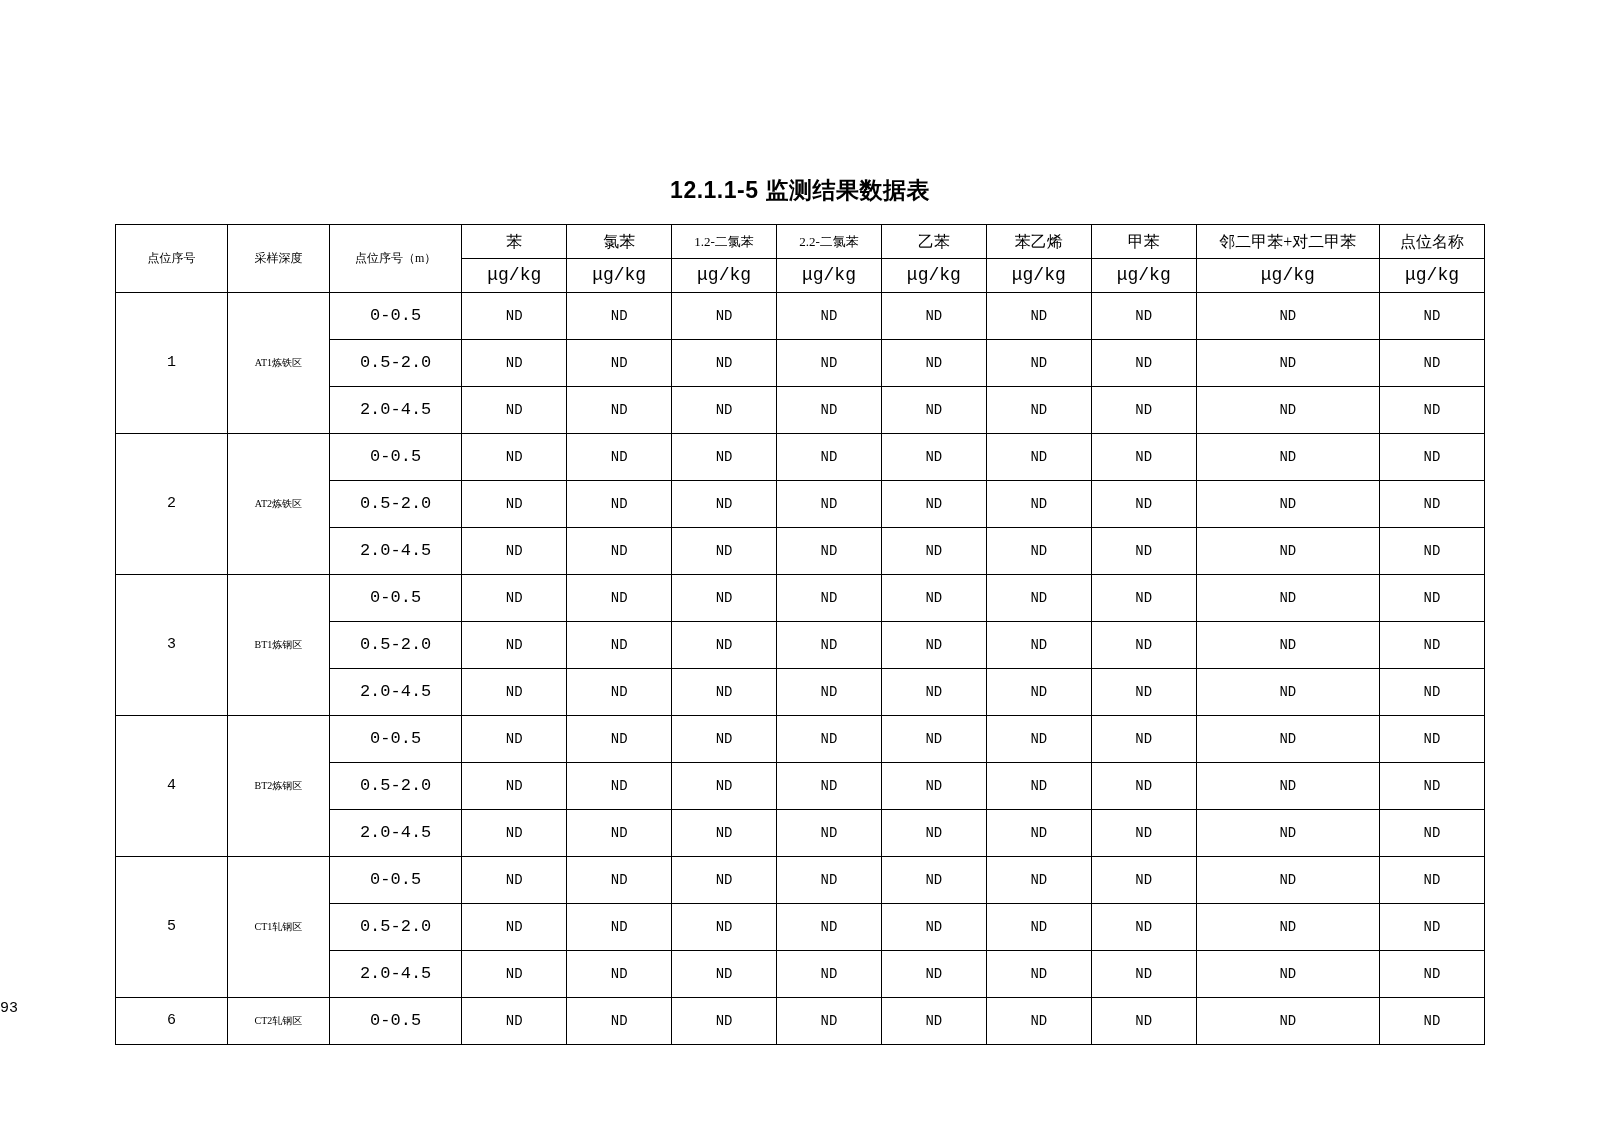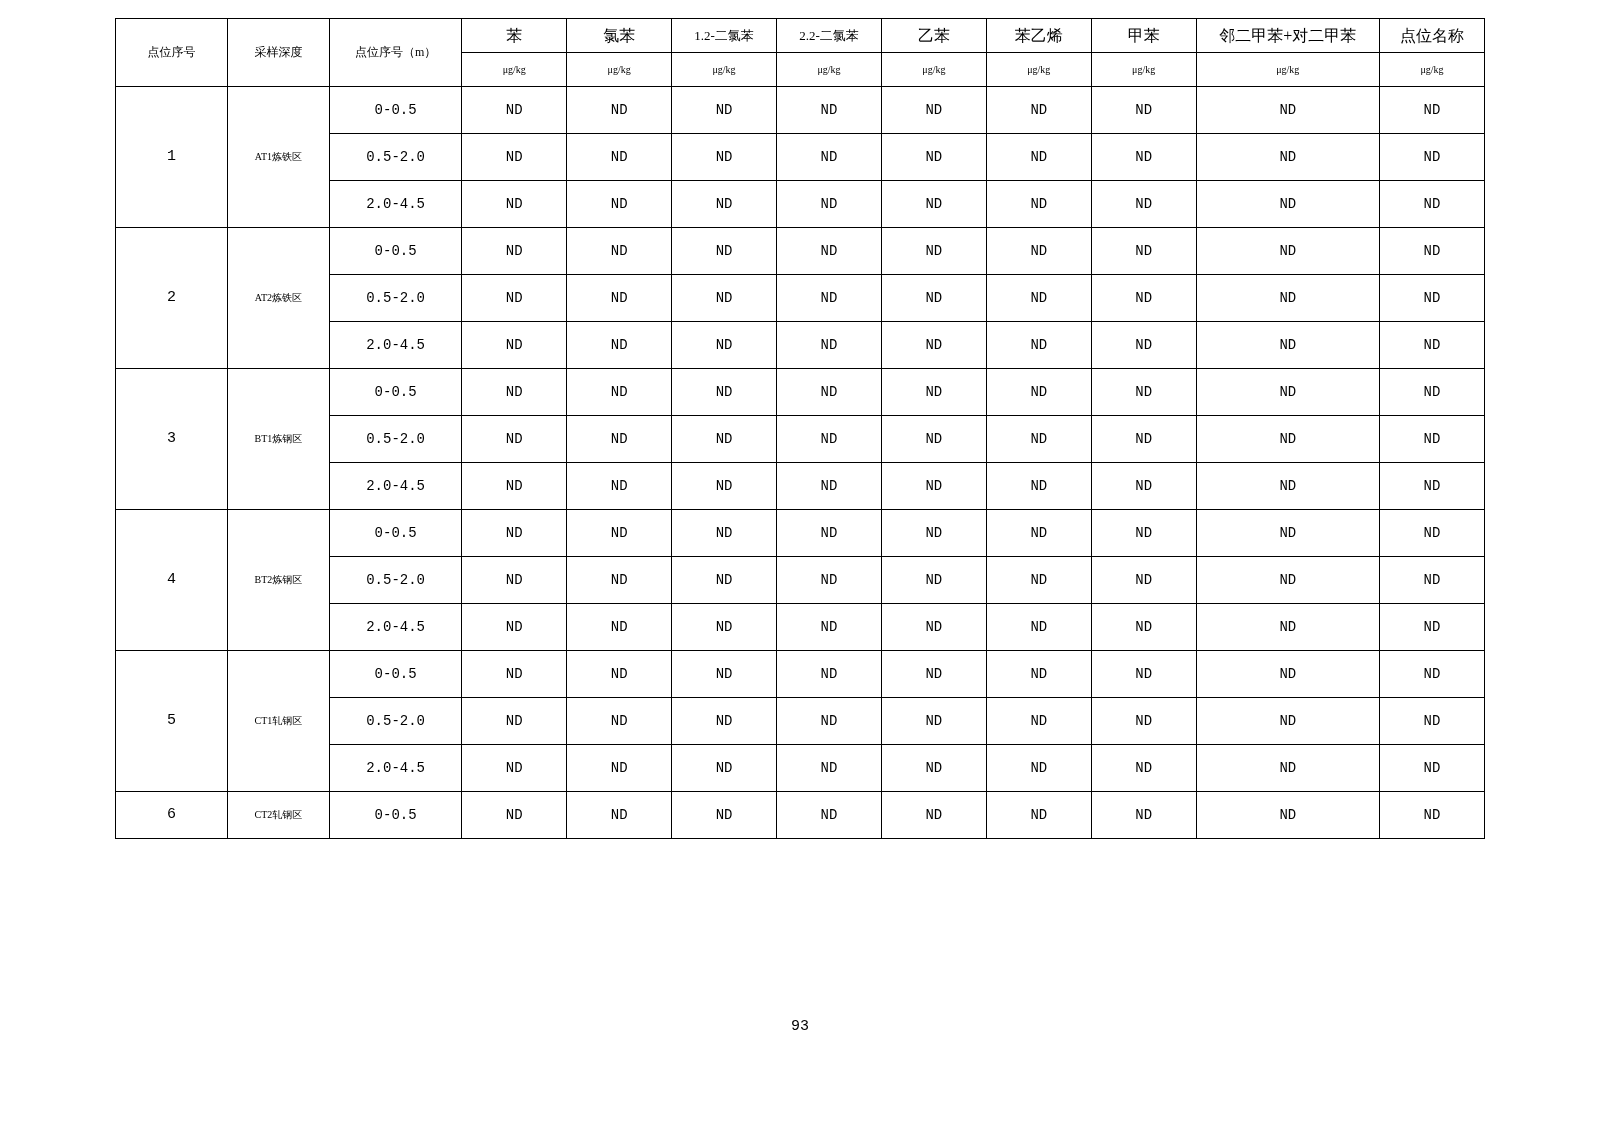--- a/index.html
+++ b/index.html
@@ -48,68 +48,68 @@
     padding: 0;
     font-weight: normal;
     line-height: 1.2;
   }
   .hdr-name {
     height: 34px;
     font-size: 16px;
   }
   .hdr-unit {
     height: 34px;
-    font-size: 10px;
-    font-family: Liberation Serif, serif;
+    font-size: 18px;
+    font-family: Liberation Mono, monospace;
     letter-spacing: 0px;
   }
   .hdr-left {
     font-size: 12px;
   }
   .cell-row {
     height: 47px;
   }
   .val {
     font-size: 14px;
     font-family: "Liberation Mono", monospace;
   }
   .depth {
-    font-size: 14px;
+    font-size: 17px;
     font-family: "Liberation Mono", monospace;
   }
   .idx {
     font-size: 15px;
     font-family: "Liberation Mono", monospace;
   }
   .ptname {
     font-size: 10px;
   }
   .hdr-small {
     font-size: 13px;
   }
   .page-number {
     position: absolute;
     left: 0;
     right: 0;
     top: 1000px;
-    text-align: center;
     font-size: 15px;
     font-family: "Liberation Mono", monospace;
   }
   col.c-idx { width: 110px; }
   col.c-name { width: 100px; }
   col.c-depth { width: 130px; }
   col.c-val { width: 103px; }
   col.c-valwide { width: 180px; }
 </style>
 </head>
 <body>
 
 <div class="page">
 
+  <h1 class="doc-title">12.1.1-5 监测结果数据表</h1>
 
   <div class="table-wrap">
     <table class="data">
       <colgroup>
         <col class="c-idx">
         <col class="c-name">
         <col class="c-depth">
         <col class="c-val">
         <col class="c-val">
         <col class="c-val">

